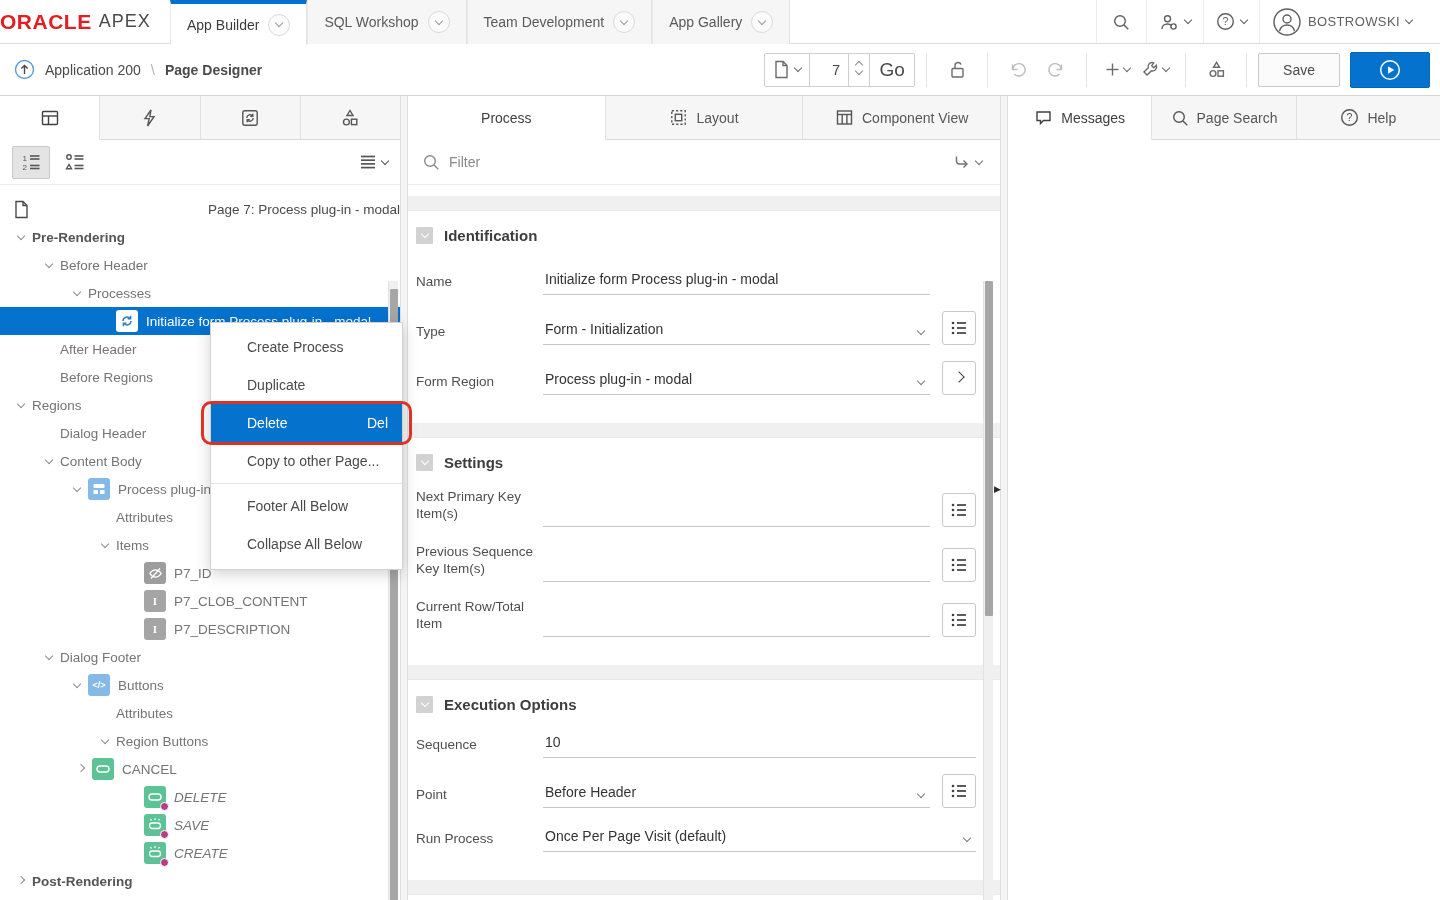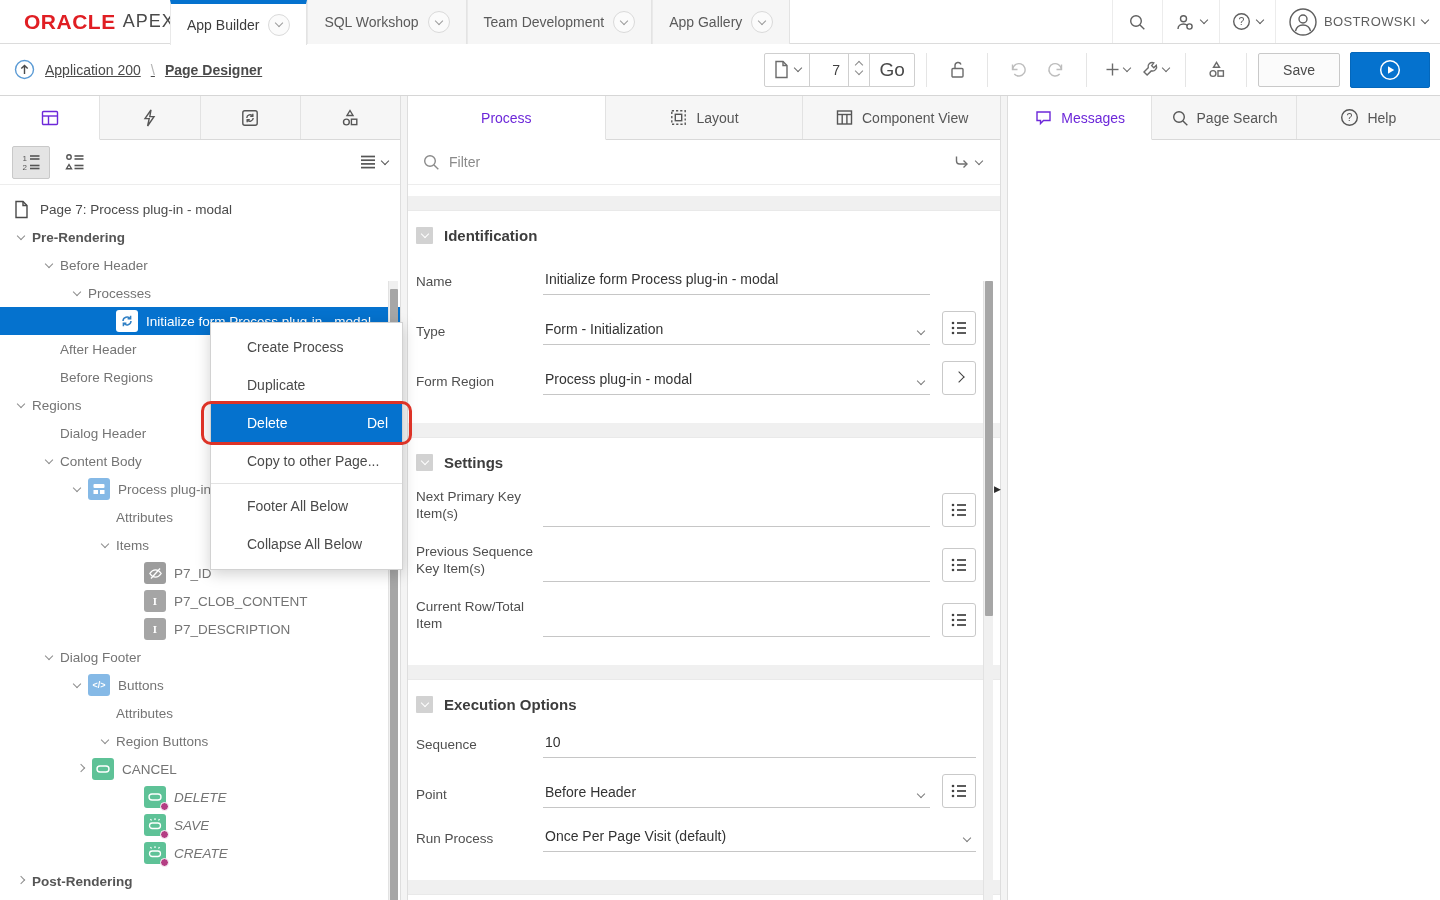--- a/index.html
+++ b/index.html
@@ -1,36 +1,36 @@
 <!DOCTYPE html>
 <html><head>
 <meta charset="utf-8">
 <style>
   * { box-sizing: border-box; margin: 0; padding: 0; }
   html,body { width:1440px; height:900px; overflow:hidden; }
   body { font-family:"Liberation Sans",sans-serif; background:#fff; position:relative; color:#4a4a4a; }
 
   
   .top-header { height:44px; display:flex; background:#fff; border-bottom:1px solid #dcdcdc; position:relative; z-index:5; }
-  .logo { width:170px; display:flex; align-items:center; padding-left:24px; }
+  .logo { width:170px; display:flex; align-items:center; padding-left:0; }
   .logo-oracle { color:#e01e23; font-weight:bold; font-size:21px; letter-spacing:.5px; }
   .logo-apex { color:#4a4a4a; font-size:18px; margin-left:7px; letter-spacing:1px; }
   .nav-tabs { display:flex; }
   .nav-tab { padding:0 16px; display:flex; align-items:center; gap:9px; background:#f6f6f6; border-right:1px solid #e3e3e3; border-left:1px solid #e9e9e9; font-size:14px; color:#5a5a5a; cursor:pointer; position:relative; height:44px; }
   .nav-tab.active { background:#fff; color:#3c3c3c; border-top:4px solid #0572CE; height:45px; margin-bottom:-1px; }
   .caret-badge { width:22px; height:22px; border-radius:50%; border:1px solid #dadada; background:#fbfbfb; display:flex; align-items:center; justify-content:center; color:#9c9c9c; }
   .header-right { margin-left:auto; display:flex; }
   .hbtn { min-width:50px; border-left:1px solid #ececec; display:flex; align-items:center; justify-content:center; gap:6px; color:#5f5f5f; cursor:pointer; padding:0 12px; font-size:13px; }
   .chevron { width:6px; height:6px; border-right:1.4px solid currentColor; border-bottom:1.4px solid currentColor; transform:rotate(45deg); display:inline-block; margin-top:-3px; flex:none; }
   .chevron.right { transform:rotate(-45deg); }
   .chevron.up { transform:rotate(-135deg); }
 
   
   .toolbar { height:52px; border-bottom:1px solid #d6d6d6; display:flex; align-items:center; padding:0 10px 0 14px; background:#fff; }
-  .breadcrumb { display:flex; align-items:center; gap:10px; font-size:14px; color:#4a4a4a;text-decoration:underline; }
+  .breadcrumb { display:flex; align-items:center; gap:10px; font-size:14px; color:#4a4a4a; }
   .crumb-sep { color:#b5b5b5; font-size:15px; }
   .crumb-page { font-weight:bold; }
   .toolbar-right { margin-left:auto; display:flex; align-items:center; }
   .pg-group { display:flex; align-items:stretch; height:34px; }
   .pg-cell { border:1px solid #cfcfcf; background:#fff; display:flex; align-items:center; justify-content:center; margin-left:-1px; }
   .pg-icon { width:46px; gap:5px; color:#6b6b6b; border-radius:2px 0 0 2px; }
   .pg-num { width:40px; font-size:14px; color:#3f3f3f; justify-content:flex-end; padding-right:8px; }
   .pg-spin { width:22px; flex-direction:column; gap:3px; color:#8a8a8a; }
   .pg-go { width:46px; font-size:19px; color:#4a4a4a; border-radius:0 2px 2px 0; cursor:pointer; }
   .tsep { width:1px; height:34px; background:#e5e5e5; margin:0 11px; }
@@ -43,21 +43,21 @@
   .main { display:flex; height:804px; }
   .left-panel { width:400px; display:flex; flex-direction:column; position:relative; }
   .center-panel { flex:1; display:flex; flex-direction:column; position:relative; background:#fff; }
   .right-panel { width:432px; display:flex; flex-direction:column; background:#fff; }
   .vsplit { width:8px; background:#f4f4f4; border-left:1px solid #dedede; border-right:1px solid #dedede; position:relative; cursor:col-resize; }
   .split-handle { position:absolute; left:-7px; top:388px; font-size:9px; color:#2b2b2b; }
 
   .panel-tabs { height:44px; display:flex; border-bottom:1px solid #d9d9d9; background:#f6f6f6; flex:none; }
   .panel-tab { flex:1; display:flex; align-items:center; justify-content:center; gap:8px; font-size:14px; color:#565656; border-right:1px solid #e2e2e2; background:#f6f6f6; cursor:pointer; }
   .panel-tab:last-child { border-right:none; }
-  .panel-tab.active { background:#fff; border-bottom:1px solid #fff; margin-bottom:-1px; color:#6d28d9; }
+  .panel-tab.active { background:#fff; border-bottom:1px solid #fff; margin-bottom:-1px; color:#404040; }
 
   .tree-toolbar { height:45px; display:flex; align-items:center; padding:0 12px; border-bottom:1px solid #ededed; gap:6px; flex:none; }
   .tt-btn { width:38px; height:33px; display:flex; align-items:center; justify-content:center; color:#555; border-radius:2px; cursor:pointer; }
   .tt-btn.pressed { background:#e4e4e4; border:1px solid #c9c9c9; }
   .tt-menu { margin-left:auto; display:flex; align-items:center; gap:5px; color:#555; cursor:pointer; }
 
   .filter-bar { height:45px; display:flex; align-items:center; padding:0 14px; border-bottom:1px solid #ededed; gap:9px; color:#8a8a8a; flex:none; }
   .filter-input { border:none; outline:none; flex:1; font-size:14px; font-family:inherit; color:#4a4a4a; background:transparent; }
   .filter-input::placeholder { color:#8a8a8a; }
   .filter-goto { display:flex; align-items:center; gap:5px; color:#6f6f6f; cursor:pointer; padding-right:4px; }
@@ -158,21 +158,21 @@
       </div>
     <div class="hbtn">
         <span id="ic-help">
           <svg width="19" height="19" viewBox="0 0 19 19" fill="none" stroke="currentColor" stroke-width="1.4">
             <circle cx="9.5" cy="9.5" r="7.8"></circle>
             <text x="9.5" y="13" text-anchor="middle" font-size="10.5" fill="currentColor" stroke="none" font-family="Liberation Sans,sans-serif">?</text>
           </svg>
         </span>
         <span class="chevron"></span>
       </div>
-    <div class="hbtn" style="padding-right:12px;">
+    <div class="hbtn" style="padding-right:28px;">
       <span id="ic-avatar">
           <svg width="30" height="30" viewBox="0 0 30 30" fill="none" stroke="currentColor" stroke-width="1.4">
             <circle cx="15" cy="15" r="13"></circle>
             <circle cx="15" cy="12" r="4"></circle>
             <path d="M7.5 24c1-4 4-6 7.5-6s6.5 2 7.5 6"></path>
           </svg>
         </span>
       <span style="font-size:13px;letter-spacing:.4px;">BOSTROWSKI</span>
       <span class="chevron"></span>
     </div>
@@ -346,21 +346,21 @@
               <line x1="2" y1="2.5" x2="16" y2="2.5" stroke-width="1.7"></line>
               <line x1="2" y1="6.2" x2="16" y2="6.2" stroke-width="1.7"></line>
               <line x1="2" y1="9.9" x2="16" y2="9.9" stroke-width="1.7"></line>
               <line x1="2" y1="13.6" x2="16" y2="13.6" stroke-width="1.7"></line>
             </svg>
           </span>
           <span class="chevron"></span>
         </div>
     </div>
     <div class="tree" id="tree">
-        <div class="tree-row dark" style="padding-left: 10px;">
+        <div class="tree-row dark" style="padding-left: 10px; justify-content: space-between;">
           <span class="ticon" style="background:transparent;">
             <svg width="17" height="19" viewBox="0 0 17 19" fill="none" stroke="currentColor" stroke-width="1.4">
               <path d="M3 1.5h7l4 4v12H3z"></path>
               <path d="M10 1.5v4h4"></path>
             </svg>
           </span>
           <span class="tlabel">Page 7: Process plug-in - modal</span>
         </div>
         <div class="tree-row bold" style="padding-left: 10px;">
           <span class="tchev">

